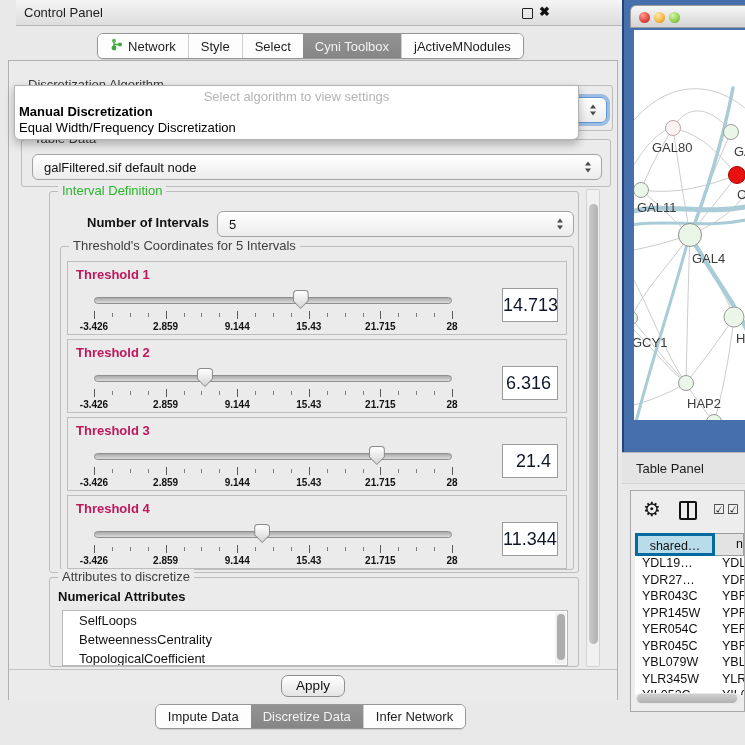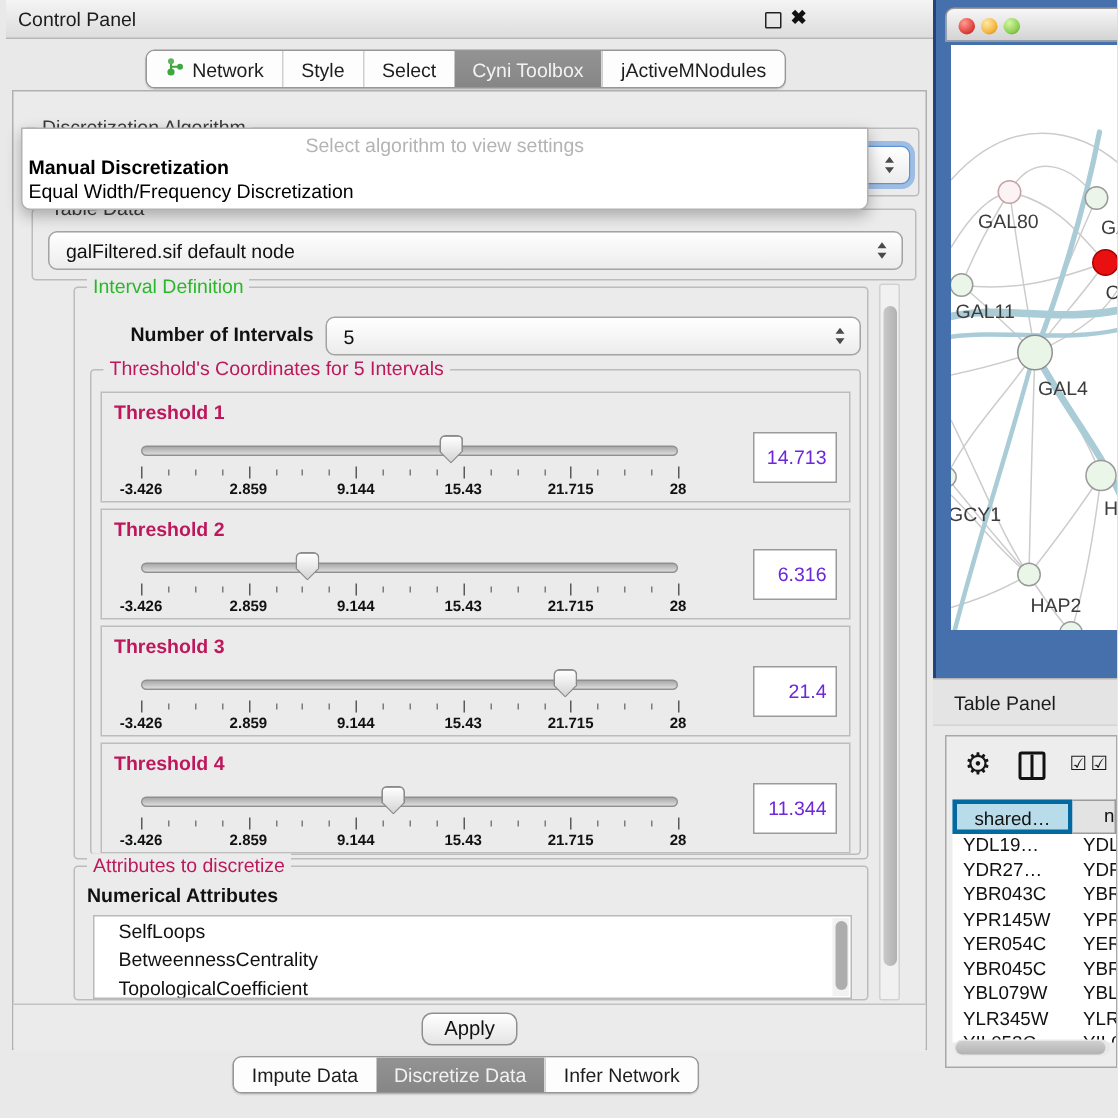--- a/index.html
+++ b/index.html
@@ -1,33 +1,33 @@
 <!DOCTYPE html>
 <html><head>
 <meta charset="utf-8">
 <style>
   html,body{margin:0;padding:0;}
   body{font-family:"Liberation Sans",sans-serif;background:#e9e9e9;}
   #root{position:relative;width:745px;height:745px;overflow:hidden;background:#e9e9e9;}
   
   .cp{position:absolute;left:0;top:0;width:621px;height:745px;background:#e9e9e9;}
-  .cp-titlebar{position:absolute;left:4px;top:0;width:100%;height:25px;background:linear-gradient(#f4f4f4,#dddddd);border-bottom:1px solid #b6b6b6;}
+  .cp-titlebar{position:absolute;left:16px;top:0;width:100%;height:25px;background:linear-gradient(#f4f4f4,#dddddd);border-bottom:1px solid #b6b6b6;}
   .cp-title{position:absolute;left:8px;top:5px;font-size:13px;color:#1c1c1c;}
   .float-ic{position:absolute;left:506px;top:8px;width:9px;height:9px;border:1.5px solid #222;border-radius:1px;}
   .close-ic{position:absolute;left:523px;top:4px;font-size:13px;color:#111;font-weight:bold;}
   .tabbar{position:absolute;top:33px;left:0;width:621px;display:flex;justify-content:center;}
   .seg{display:inline-flex;border:1px solid #979797;border-radius:6px;overflow:hidden;background:#fff;box-shadow:0 1px 1px rgba(0,0,0,.12);}
   .seg .tab{padding:4px 12px;font-size:13px;color:#1d1d1d;background:#fdfdfd;display:flex;align-items:center;gap:5px;white-space:nowrap;}
   .seg .tab.sep{border-left:1px solid #cfcfcf;}
   .seg .tab.sel{background:linear-gradient(#939393,#868686);color:#f2f2f2;}
   .main{position:absolute;left:8px;top:60px;width:610px;height:640px;border:1px solid #b0b0b0;background:#ebebeb;box-sizing:border-box;}
   .group{position:absolute;border:1px solid #bcbcbc;border-radius:3px;box-sizing:border-box;}
   .gtitle{position:absolute;top:-9px;left:8px;background:#ebebeb;padding:0 4px;font-size:13px;color:#3a3a3a;white-space:nowrap;text-align:right;}
   .gtitle.green{color:#2ab82a;}
-  .gtitle.blue{color:#be185d;}
+  .gtitle.blue{color:#404040;}
   .combo{position:absolute;background:linear-gradient(#ffffff,#ececec);border:1px solid #a3a3a3;border-radius:6px;font-size:13px;color:#111;box-sizing:border-box;}
   .combo .cv{position:absolute;left:11px;top:5px;}
   .spin{position:absolute;right:9px;top:50%;transform:translateY(-50%);width:7px;height:11px;}
   .spin:before{content:"";position:absolute;left:0;top:0;border-left:3.5px solid transparent;border-right:3.5px solid transparent;border-bottom:4.5px solid #4a4a4a;}
   .spin:after{content:"";position:absolute;left:0;bottom:0;border-left:3.5px solid transparent;border-right:3.5px solid transparent;border-top:4.5px solid #4a4a4a;}
   .algo-combo{z-index:1;box-shadow:0 0 0 3px rgba(106,158,222,.6);border-color:#5e94d6;}
   .popup{position:absolute;left:5px;top:24px;width:565px;height:55px;background:#fff;border:1px solid #b2b2b2;border-radius:0 0 6px 6px;box-shadow:0 4px 10px rgba(0,0,0,.28);z-index:5;box-sizing:border-box;}
   .pop-ph{margin-top:3px;text-align:center;font-size:13px;color:#b4b4b4;}
   .pop-opt{font-size:13px;color:#000;padding-left:4px;line-height:16px;}
   .pop-opt.b{font-weight:bold;}
@@ -40,21 +40,21 @@
   .slider{position:absolute;left:26px;top:28px;width:358px;height:42px;}
   .track{position:absolute;left:0;right:0;top:7px;height:7px;border-radius:4px;border:1px solid #8f8f8f;background:linear-gradient(#a9a9a9,#dcdcdc);box-sizing:border-box;}
   .thumb{position:absolute;top:0px;width:16px;height:19px;}
   .thumb .t-o{position:absolute;inset:0;clip-path:polygon(0 0,100% 0,100% 58%,50% 100%,0 58%);background:#8a8a8a;border-radius:4px 4px 0 0;}
   .thumb .t-i{position:absolute;inset:1px;clip-path:polygon(0 0,100% 0,100% 58%,50% 100%,0 58%);background:linear-gradient(#ffffff,#d4d4d4);border-radius:3px 3px 0 0;}
   .slider-ticks{position:absolute;left:0;right:0;top:21px;height:9px;}
   .tick{position:absolute;top:0;width:1px;height:8px;background:#5a5a5a;}
   .tick.minor{height:4px;top:2px;background:#7c7c7c;}
   .slider-labs{position:absolute;left:0;right:0;top:31px;height:11px;}
   .slider-labs span{position:absolute;transform:translateX(-50%);font-size:10px;font-weight:bold;color:#111;white-space:nowrap;}
-  .valbox{position:absolute;right:8px;top:26px;width:56px;height:34px;background:#fff;border:1px solid #9b9b9b;font-size:13px;color:#6d28d9;text-align:right;line-height:32px;padding-right:6px;box-sizing:border-box;}
+  .valbox{position:absolute;right:8px;top:26px;width:56px;height:34px;background:#fff;border:1px solid #9b9b9b;font-size:18px;color:#0f172a;text-align:right;line-height:32px;padding-right:6px;box-sizing:border-box;}
   
   .attr-list{position:absolute;left:12px;top:32px;width:506px;height:56px;background:#fff;border:1px solid #b9b9b9;overflow:hidden;box-sizing:border-box;}
   .attr-item{font-size:13px;color:#111;line-height:19px;padding-left:16px;white-space:nowrap;}
   .lscroll{position:absolute;right:1px;top:1px;width:11px;height:52px;background:#f2f2f2;}
   .lthumb{position:absolute;left:1.5px;top:2px;width:8px;height:46px;background:#adadad;border-radius:4px;}
   .apply-bar{position:absolute;left:0;right:0;top:608px;height:31px;border-top:1px solid #c2c2c2;display:flex;justify-content:center;background:#ebebeb;}
   .apply-btn{margin-top:5px;height:22px;padding:0 14px;font-size:13.5px;color:#111;background:linear-gradient(#ffffff,#e4e4e4);border:1px solid #8f8f8f;border-radius:7px;line-height:20px;}
   .bottom-tabbar{position:absolute;top:704px;left:0;width:621px;display:flex;justify-content:center;}
   
   .netwin{position:absolute;left:622px;top:0;width:123px;height:452px;background:#4670ac;border-left:2px solid #24437a;box-sizing:border-box;}

